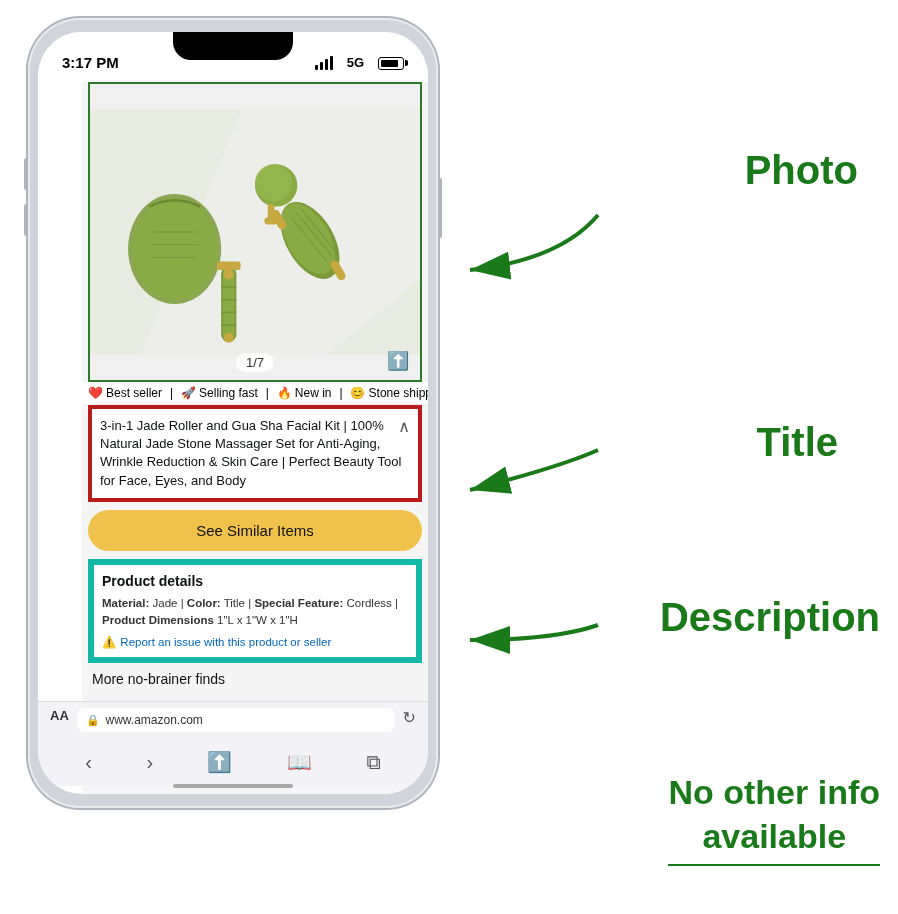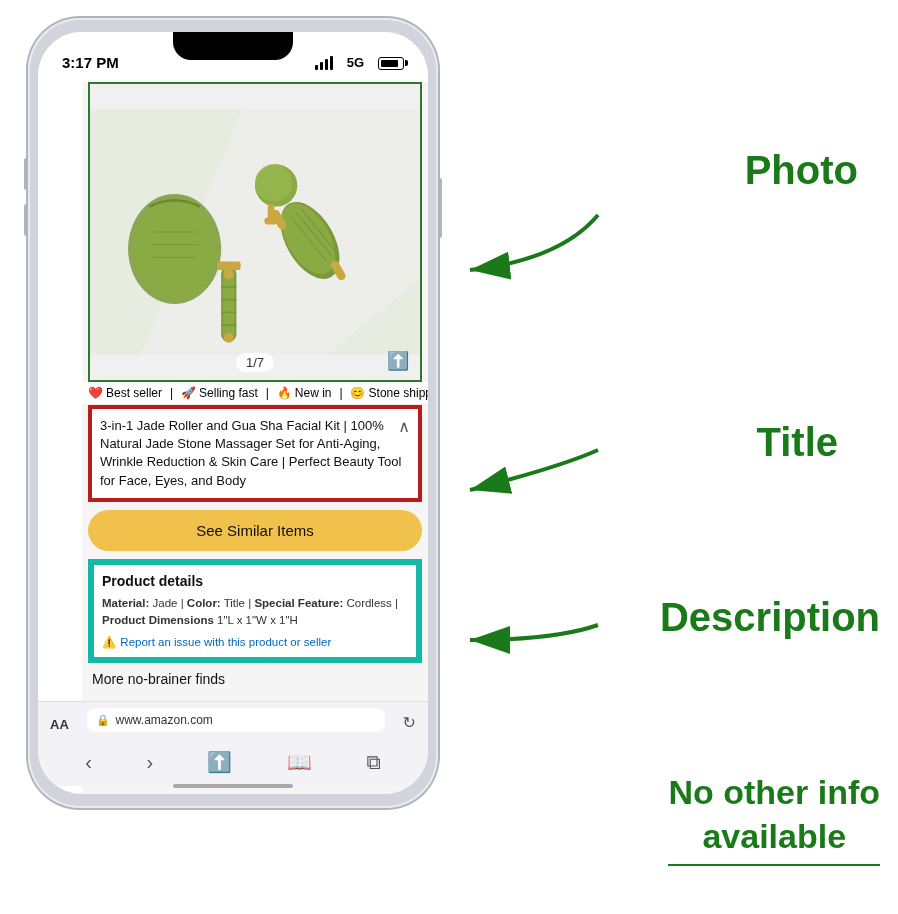--- a/index.html
+++ b/index.html
@@ -256,24 +256,23 @@
 
     
     .browser-bar {
       position: absolute;
       bottom: 56px;
       left: 0;
       right: 0;
       background: #f2f2f7;
       padding: 6px 12px;
       display: flex;
-      align-items: flex-end;
+      align-items: flex-start;
       justify-content: space-between;
       border-top: 1px solid #ddd;
-      gap: 10px;
     }
     .browser-aa {
       font-size: 13px;
       color: #333;
       font-weight: 600;
     }
     .browser-url-bar {
       background: #fff;
       border-radius: 8px;
       padding: 5px 10px;

